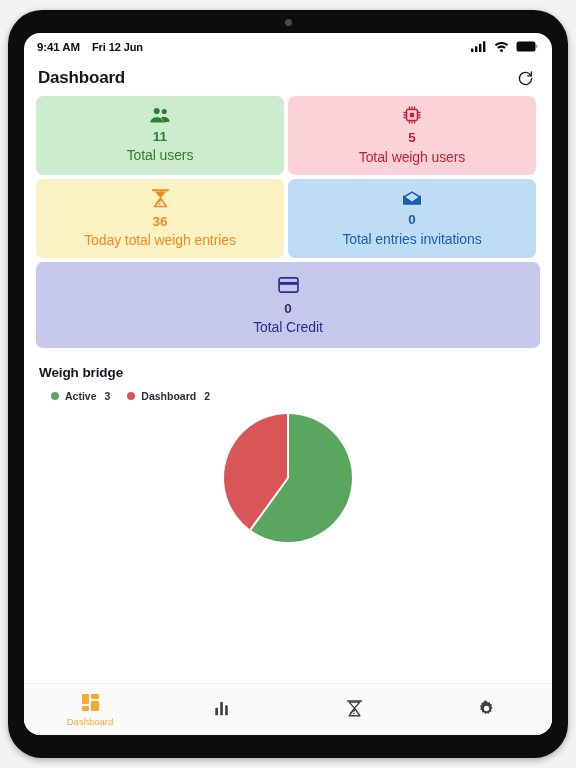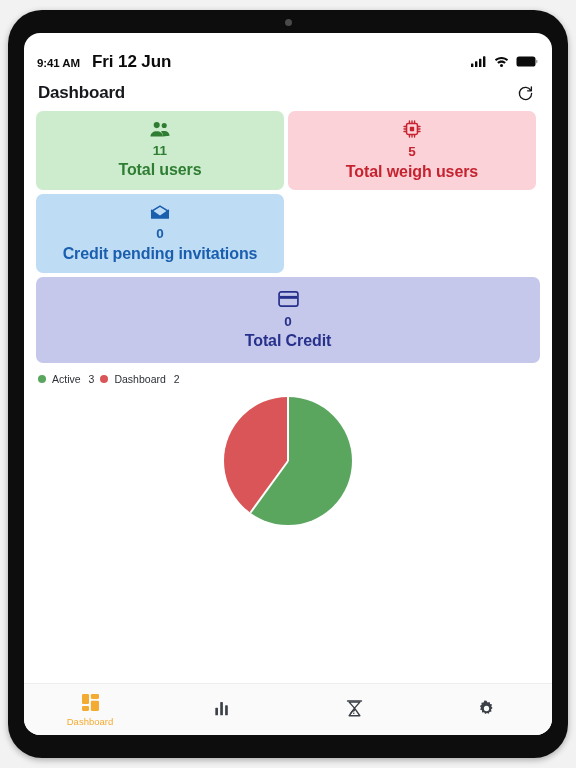--- a/index.html
+++ b/index.html
@@ -37,25 +37,24 @@
   }
 
   
   .statusbar {
     height: 27px;
     display: flex;
     align-items: center;
     justify-content: space-between;
     padding: 0 14px 0 13px;
     flex: none;
-    margin-top: 15px;
   }
   .status-left { display: flex; align-items: baseline; gap: 12px; }
   .status-time { font-size: 11.5px; font-weight: bold; color: #0b0b0b; letter-spacing: -0.1px; }
-  .status-date { font-size: 17px; font-weight: bold; color: #0b0b0b; letter-spacing: -0.1px; }
+  .status-date { font-size: 11px; font-weight: bold; color: #0b0b0b; letter-spacing: -0.1px; }
   .status-right { display: flex; align-items: center; gap: 7px; }
 
   
   .appbar {
     height: 36px;
     display: flex;
     align-items: center;
     justify-content: space-between;
     padding: 0 16px 0 14px;
     flex: none;
@@ -77,31 +76,31 @@
     display: flex;
     flex-direction: column;
     align-items: center;
     justify-content: center;
     cursor: pointer;
   }
   .card.half { width: calc(50% - 4px); height: 79px; }
   .card.full { width: 100%; height: 86px; }
   .card-icon { height: 22px; display: flex; align-items: center; justify-content: center; margin-bottom: 5px; }
   .card-value { font-size: 13.5px; font-weight: bold; line-height: 1.2; margin-bottom: 2px; }
-  .card-label { font-size: 16px; font-weight: bold; letter-spacing: -0.1px; }
+  .card-label { font-size: 14px; font-weight: normal; letter-spacing: -0.1px; }
 
   
   .section-title {
     font-size: 13.5px;
     font-weight: bold;
     color: #16181c;
     margin: 17px 0 0 3px;
     letter-spacing: -0.1px;
   }
-  .legend { display: flex; align-items: center; gap: 6px; margin: 10px 0 0 2px; }
+  .legend { display: flex; align-items: center; gap: 17px; margin: 10px 0 0 15px; font-weight: bold; }
   .legend-item { display: flex; align-items: center; gap: 6px; }
   .legend-dot { width: 8px; height: 8px; border-radius: 50%; }
   .legend-label { font-size: 10.5px; color: #2b2f36; }
   .legend-count { font-size: 10.5px; color: #2b2f36; margin-left: 2px; }
 
   .pie-wrap { display: flex; justify-content: center; margin-top: 12px; }
   .pie { width: 128px; height: 128px; border-radius: 50%; position: relative; }
   .pie-sep { position: absolute; left: 50%; top: 0; width: 2px; height: 50%; margin-left: -1px;
              background: #fff; transform-origin: 50% 100%; }
 
@@ -202,45 +201,59 @@
                 <path d="M8.2 17.2v2.6M11 17.2v2.6M13.8 17.2v2.6"></path>
                 <path d="M2.2 8.2h2.6M2.2 11h2.6M2.2 13.8h2.6"></path>
                 <path d="M17.2 8.2h2.6M17.2 11h2.6M17.2 13.8h2.6"></path>
               </g>
             </svg>
           </span>
           <span class="card-value" style="color:#c62331">5</span>
           <span class="card-label" style="color:#c62331">Total weigh users</span>
         </div>
 
+        <div class="card half" style="background:#fbf2c4">
+          <span class="card-icon">
+            <svg width="21" height="21" viewBox="0 0 22 22">
+              <path d="M3 2.4h16" stroke="#ef8b22" stroke-width="2" stroke-linecap="round"></path>
+              <path d="M4.8 3.6h12.4L11 10.6z" fill="#ef8b22"></path>
+              <path d="M11 10.6L4.8 19.4h12.4z" fill="none" stroke="#ef8b22" stroke-width="1.7" stroke-linejoin="round"></path>
+              <path d="M6.6 17c0.6-2.2 2.3-3.6 4.4-3.6" fill="none" stroke="#ef8b22" stroke-width="1.5" stroke-linecap="round"></path>
+              <circle cx="10.2" cy="16.6" r="1" fill="#ef8b22"></circle>
+            </svg>
+          </span>
+          <span class="card-value" style="color:#ef8b22">36</span>
+          <span class="card-label" style="color:#ef8b22">Today total weigh entries</span>
+        </div>
 
         <div class="card half" style="background:#bfdcf5">
           <span class="card-icon">
             <svg width="22" height="18" viewBox="0 0 24 19">
               <path d="M2.2 16.8V6.4L12 13.2l9.8-6.8v10.4z" fill="#1a5eae"></path>
               <path d="M12 2.2 1.6 8.4l1.6 1.2L12 4l8.8 5.6 1.6-1.2z" fill="#1a5eae"></path>
             </svg>
           </span>
           <span class="card-value" style="color:#1a5eae">0</span>
-          <span class="card-label" style="color:#1a5eae">Credit pending invitations</span>
+          <span class="card-label" style="color:#1a5eae">Total entries invitations</span>
         </div>
 
         <div class="card full" style="background:#c5c8ea">
           <span class="card-icon">
             <svg width="21" height="16" viewBox="0 0 22 17">
               <rect x="1" y="1" width="20" height="15" rx="2.2" fill="none" stroke="#27318c" stroke-width="1.8"></rect>
               <rect x="1.8" y="5.2" width="18.4" height="3.1" fill="#27318c"></rect>
             </svg>
           </span>
           <span class="card-value" style="color:#27318c">0</span>
           <span class="card-label" style="color:#27318c">Total Credit</span>
         </div>
 
       </div>
 
+      <div class="section-title">Weigh bridge</div>
 
       <div class="legend">
         <div class="legend-item">
           <span class="legend-dot" style="background:#5ba65f"></span>
           <span class="legend-label">Active</span>
           <span class="legend-count">3</span>
         </div>
         <div class="legend-item">
           <span class="legend-dot" style="background:#d95557"></span>
           <span class="legend-label">Dashboard</span>

